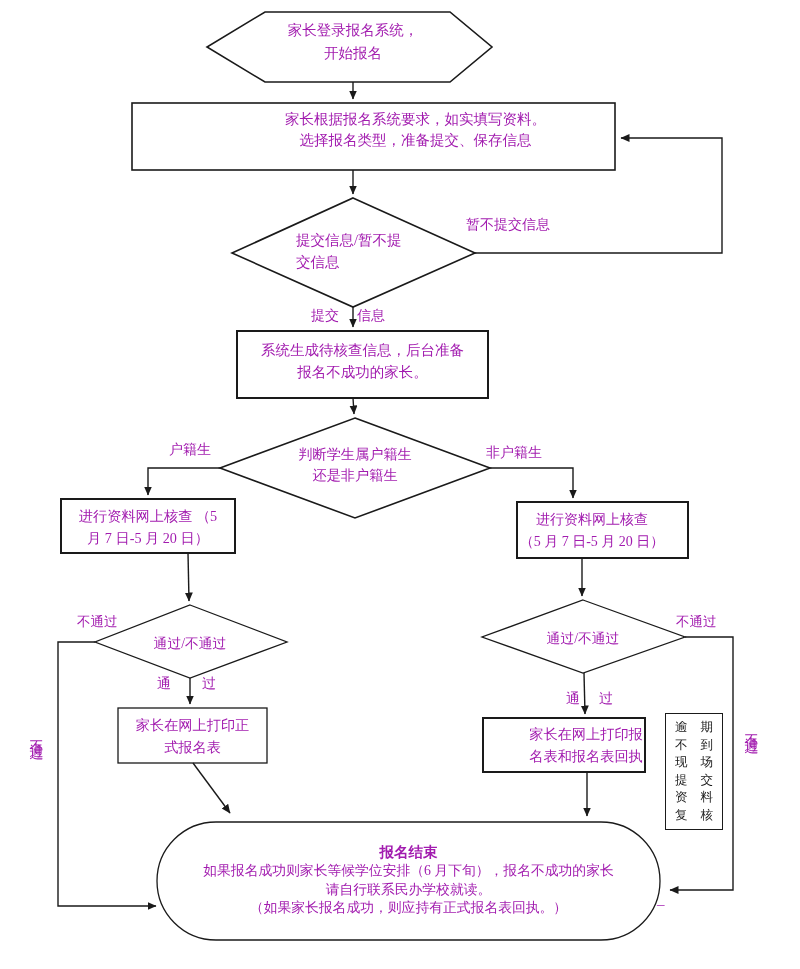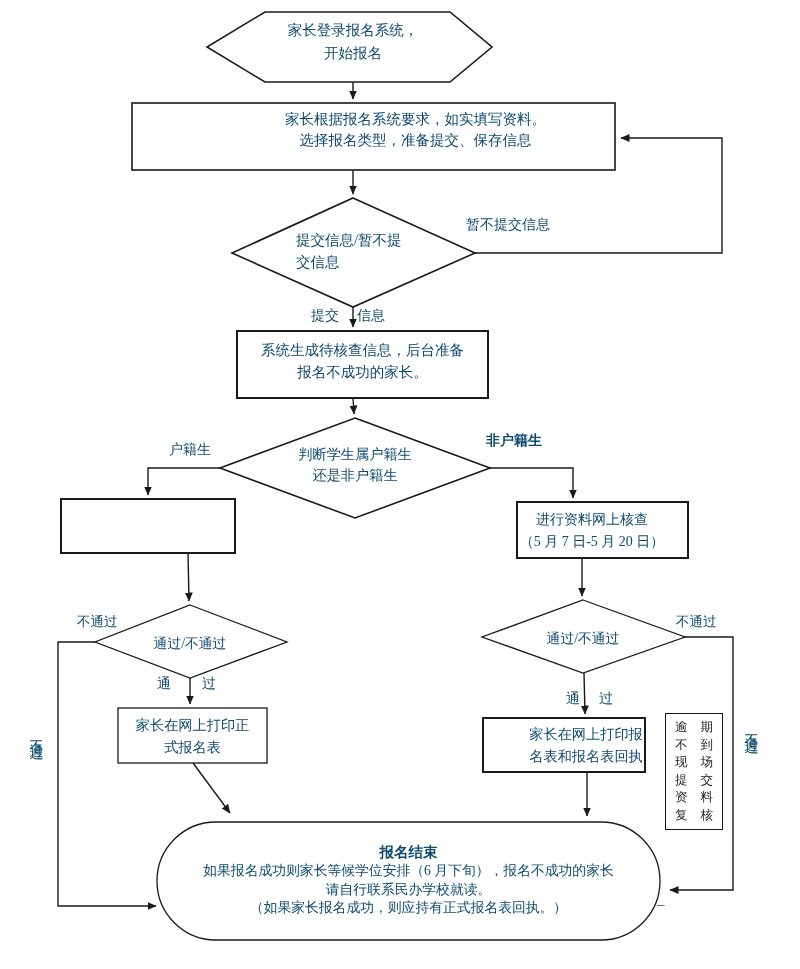--- a/index.html
+++ b/index.html
@@ -10,21 +10,21 @@
     font-family:"Liberation Serif","DejaVu Serif",serif;
     color:#1a1a1a;
     overflow:hidden;
   }
   .canvas svg{position:absolute;left:0;top:0;}
   .lbl{
     position:absolute;
     white-space:pre-line;
     line-height:21px;
     font-size:14.5px;
-    color:#0c4a6e;
+    color:#a21caf;
   }
   .center{text-align:center;}
   .node-hexagon{left:233px;top:19px;width:240px;line-height:23px;}
   .node-rect1{left:132px;top:109px;width:567px;line-height:21px;}
   .node-diamond1{left:296px;top:229px;width:132px;text-align:left;line-height:22px;}
   .node-rect2{left:237px;top:339px;width:251px;line-height:22px;}
   .node-diamond2{left:270px;top:444px;width:170px;line-height:21px;font-size:14.2px;}
   .node-rect3{left:64px;top:505px;width:168px;line-height:22px;font-size:14.2px;}
   .node-rect4{left:519px;top:509px;width:146px;line-height:22px;font-size:14px;}
   .node-diamond3{left:140px;top:633px;width:100px;font-size:13.8px;}
@@ -100,20 +100,22 @@
   <div class="lbl center node-hexagon">家长登录报名系统，
 开始报名</div>
   <div class="lbl center node-rect1">家长根据报名系统要求，如实填写资料。
 选择报名类型，准备提交、保存信息</div>
   <div class="lbl node-diamond1">提交信息/暂不提
 交信息</div>
   <div class="lbl center node-rect2">系统生成待核查信息，后台准备
 报名不成功的家长。</div>
   <div class="lbl center node-diamond2">判断学生属户籍生
 还是非户籍生</div>
+  <div class="lbl center node-rect3">进行资料网上核查 （5
+月 7 日-5 月 20 日）</div>
   <div class="lbl center node-rect4">进行资料网上核查
 （5 月 7 日-5 月 20 日）</div>
   <div class="lbl center node-diamond3">通过/不通过</div>
   <div class="lbl center node-diamond4">通过/不通过</div>
   <div class="lbl center node-rect5">家长在网上打印正
 式报名表</div>
   <div class="lbl center node-rect6">家长在网上打印报
 名表和报名表回执</div>
 
   <div class="overdue-box">
@@ -145,21 +147,21 @@
 
   <div class="lbl center stadium-title">报名结束</div>
   <div class="lbl center stadium-body">如果报名成功则家长等候学位安排（6 月下旬），报名不成功的家长
 请自行联系民办学校就读。
 （如果家长报名成功，则应持有正式报名表回执。）</div>
 
   <div class="lbl edge-lbl" style="left:466px;top:214px;">暂不提交信息</div>
   <div class="lbl edge-lbl" style="left:311px;top:305px;">提交</div>
   <div class="lbl edge-lbl" style="left:357px;top:305px;">信息</div>
   <div class="lbl edge-lbl" style="left:169px;top:439px;">户籍生</div>
-  <div class="lbl edge-lbl" style="left:486px;top:430px;font-weight:bold;">非户籍生</div>
+  <div class="lbl edge-lbl" style="left:486px;top:442px;">非户籍生</div>
   <div class="lbl small-lbl" style="left:77px;top:611px;">不通过</div>
   <div class="lbl small-lbl" style="left:676px;top:611px;">不通过</div>
   <div class="lbl edge-lbl" style="left:157px;top:673px;">通</div>
   <div class="lbl edge-lbl" style="left:202px;top:673px;">过</div>
   <div class="lbl edge-lbl" style="left:566px;top:688px;">通</div>
   <div class="lbl edge-lbl" style="left:599px;top:688px;">过</div>
   <div class="lbl vtext" style="left:28px;top:729px;">不通过</div>
   <div class="lbl vtext" style="left:743px;top:723px;">不通过</div>
   <div class="lbl" style="left:657px;top:894px;font-size:15px;">–</div>
 

